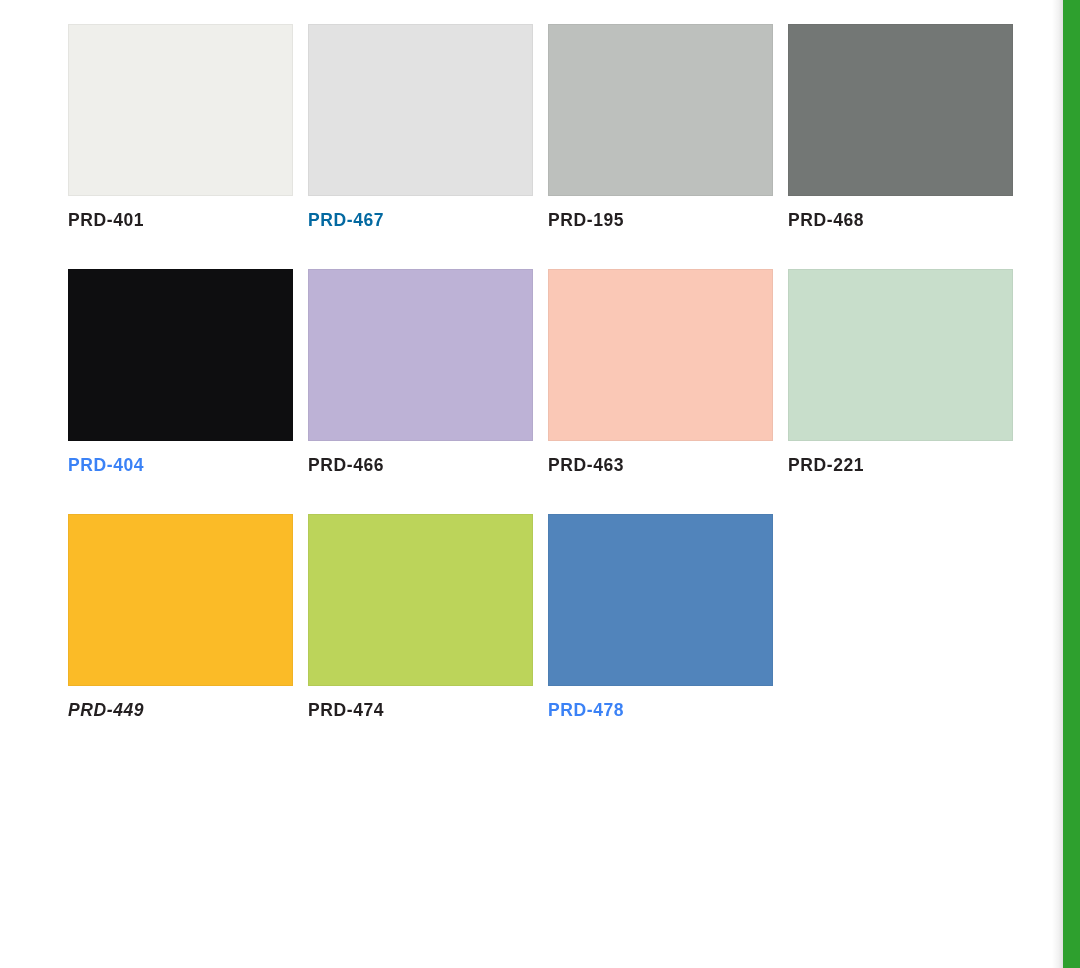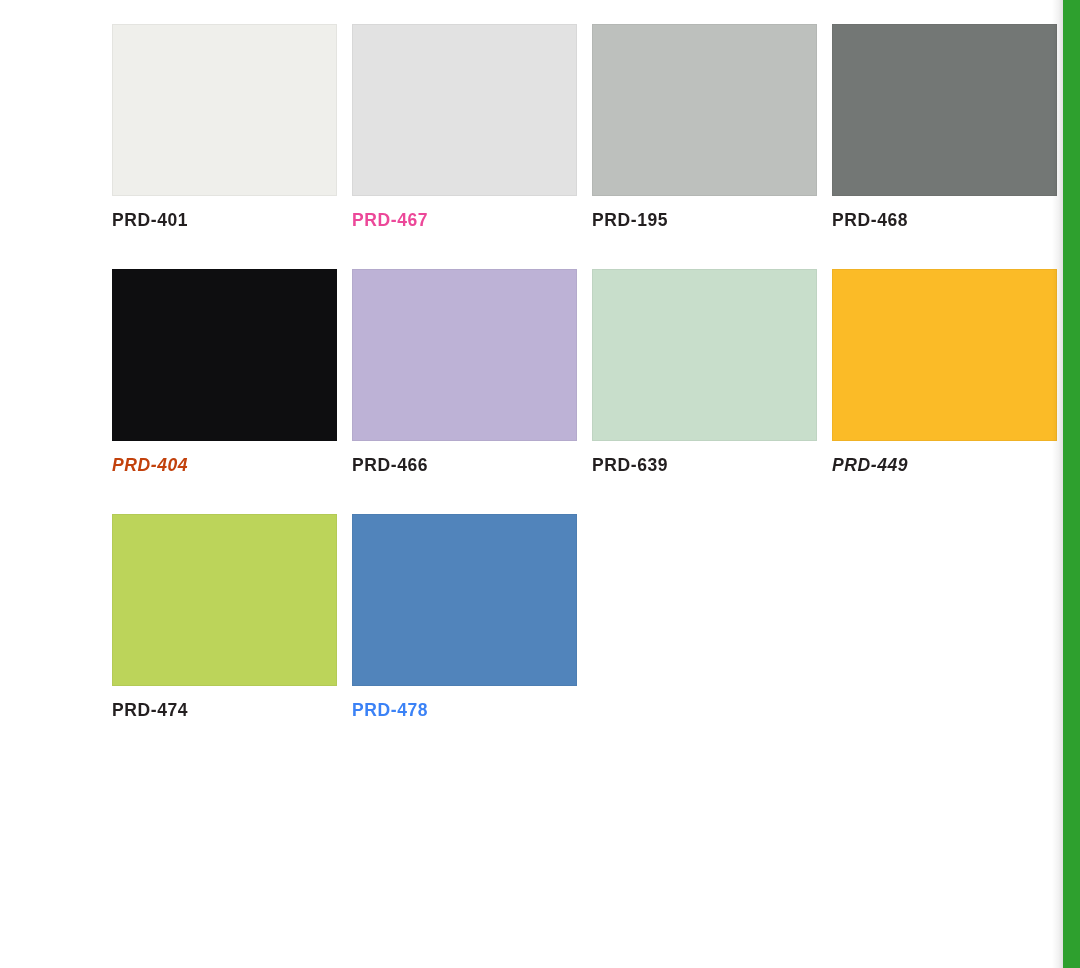--- a/index.html
+++ b/index.html
@@ -57,21 +57,20 @@
     display: grid;
     grid-template-columns: repeat(4, 225px);
     column-gap: 15px;
     row-gap: 0;
   }
 
   .swatch-cell {
     width: 188px;
     height: 245px;
     position: relative;
-    margin-left: 44px;
   }
   .swatch-cell.is-empty {
     visibility: hidden;
   }
 
   .swatch-chip {
     width: 225px;
     height: 172px;
     display: block;
     position: relative;
@@ -101,41 +100,45 @@
 <body>
 
 <div id="swatch-sheet" style="background: rgb(255, 255, 255);">
   <div class="swatch-grid">
       <div class="swatch-cell">
         <div class="swatch-chip" style="background: rgb(239, 239, 235);"></div>
         <div class="swatch-label" style="color: rgb(35, 31, 32);">PRD-401</div>
       </div>
       <div class="swatch-cell">
         <div class="swatch-chip" style="background: rgb(226, 226, 226);"></div>
-        <div class="swatch-label" style="color: #ec4899;">PRD-467</div>
+        <div class="swatch-label" style="color: #0369a1;">PRD-467</div>
       </div>
       <div class="swatch-cell">
         <div class="swatch-chip" style="background: rgb(189, 192, 189);"></div>
         <div class="swatch-label" style="color: rgb(35, 31, 32);">PRD-195</div>
       </div>
       <div class="swatch-cell">
         <div class="swatch-chip" style="background: rgb(115, 119, 117);"></div>
         <div class="swatch-label" style="color: rgb(35, 31, 32); text-align: center;">PRD-468</div>
       </div>
       <div class="swatch-cell">
         <div class="swatch-chip" style="background: rgb(14, 14, 16);"></div>
-        <div class="swatch-label" style="color: #c2410c; font-style: italic;">PRD-404</div>
+        <div class="swatch-label" style="color: #3b82f6;">PRD-404</div>
       </div>
       <div class="swatch-cell">
         <div class="swatch-chip" style="background: rgb(189, 178, 214);"></div>
         <div class="swatch-label" style="color: rgb(35, 31, 32);">PRD-466</div>
       </div>
       <div class="swatch-cell">
+        <div class="swatch-chip" style="background: rgb(250, 200, 182);"></div>
+        <div class="swatch-label" style="color: rgb(35, 31, 32);">PRD-463</div>
+      </div>
+      <div class="swatch-cell">
         <div class="swatch-chip" style="background: rgb(200, 222, 203);"></div>
-        <div class="swatch-label" style="color: rgb(35, 31, 32);">PRD-639</div>
+        <div class="swatch-label" style="color: rgb(35, 31, 32);">PRD-221</div>
       </div>
       <div class="swatch-cell">
         <div class="swatch-chip" style="background: rgb(251, 187, 39);"></div>
         <div class="swatch-label" style="color: rgb(35, 31, 32); font-style: italic;">PRD-449</div>
       </div>
       <div class="swatch-cell">
         <div class="swatch-chip" style="background: rgb(188, 212, 90);"></div>
         <div class="swatch-label" style="color: rgb(35, 31, 32);">PRD-474</div>
       </div>
       <div class="swatch-cell">

